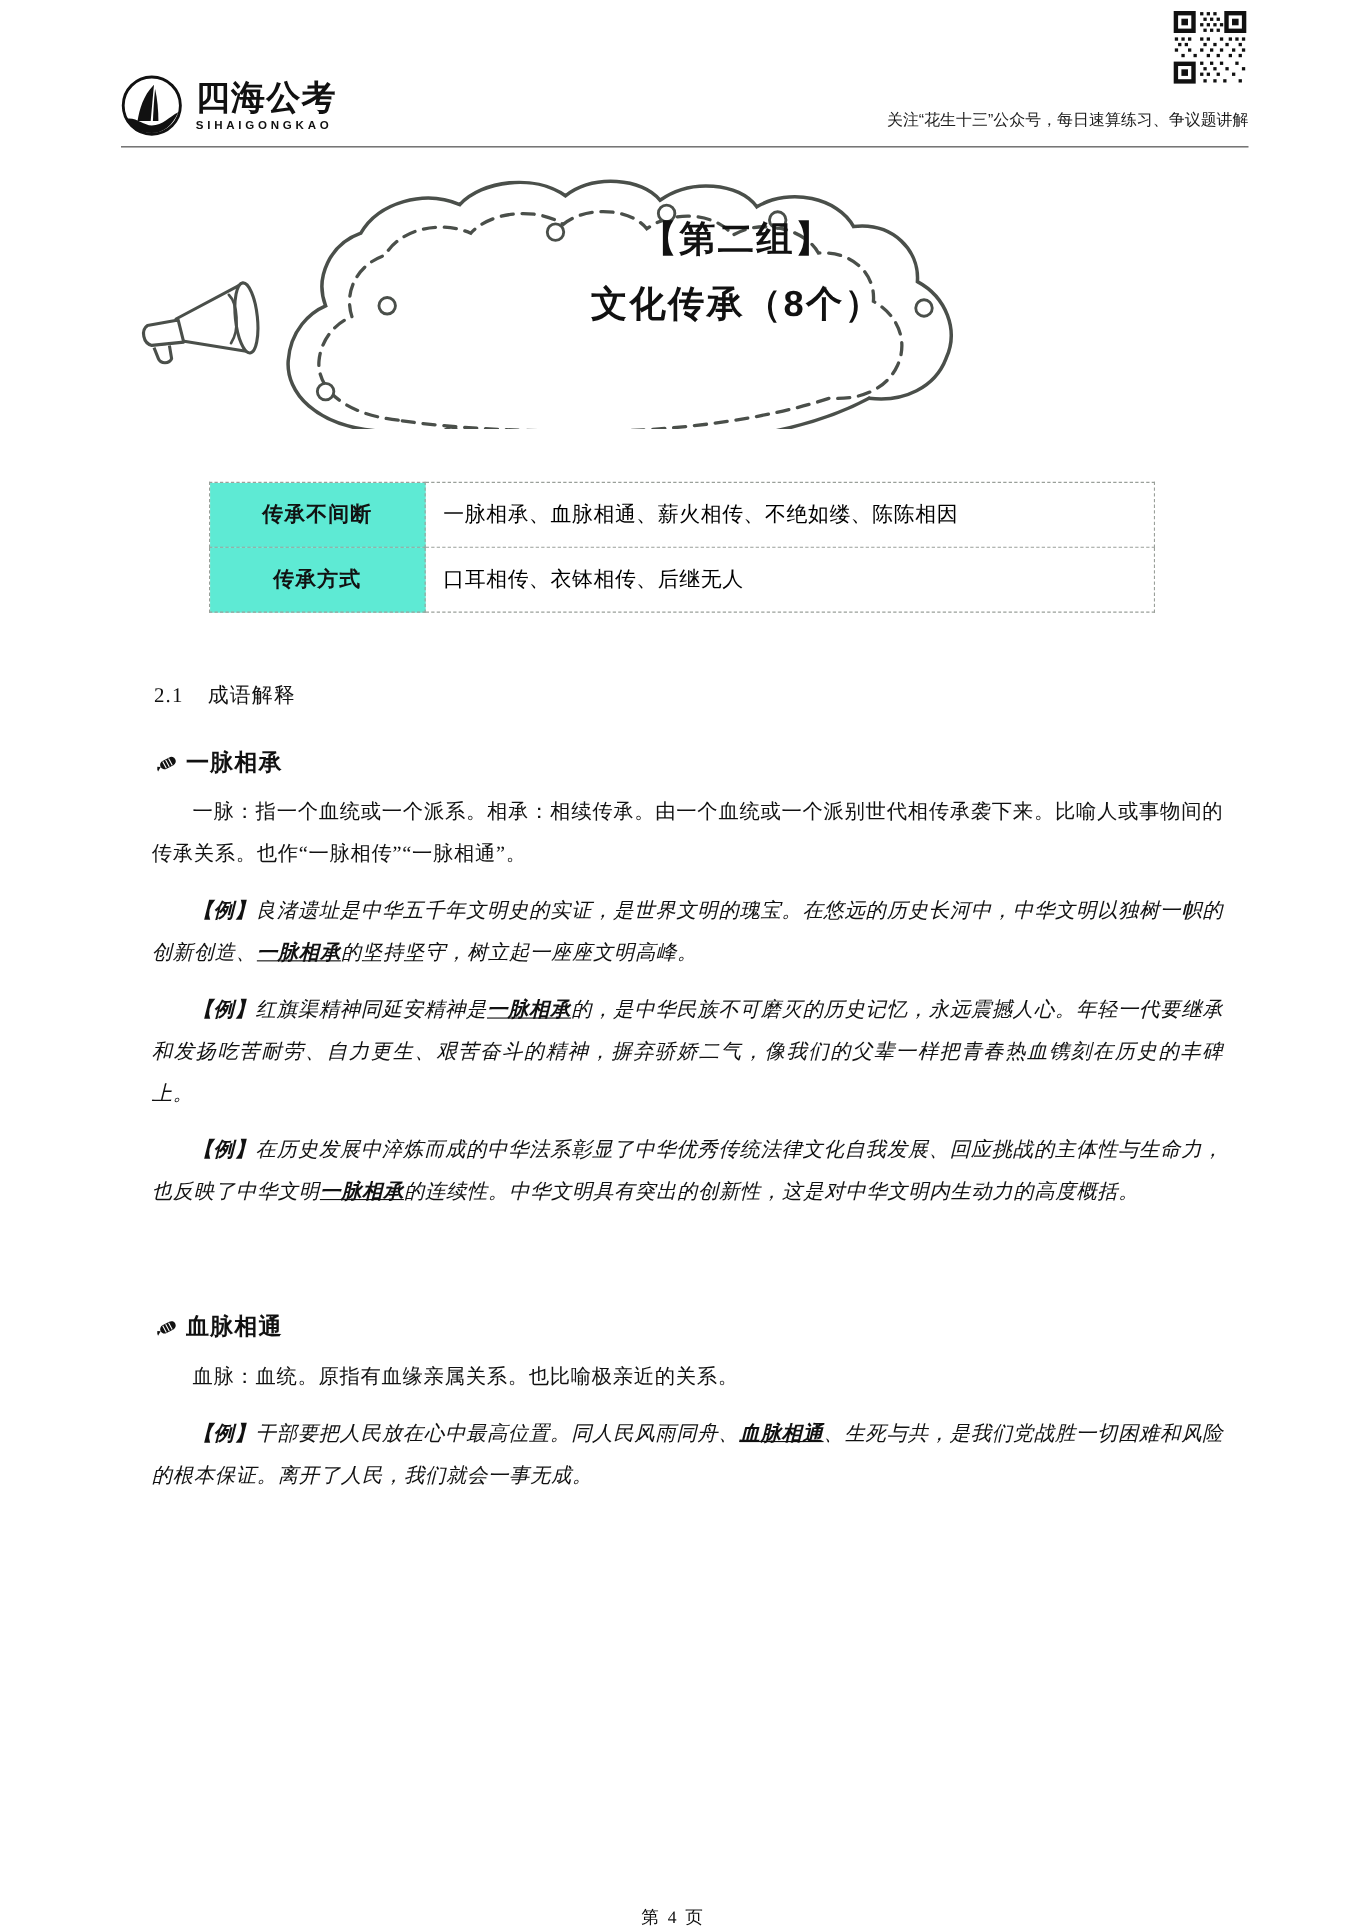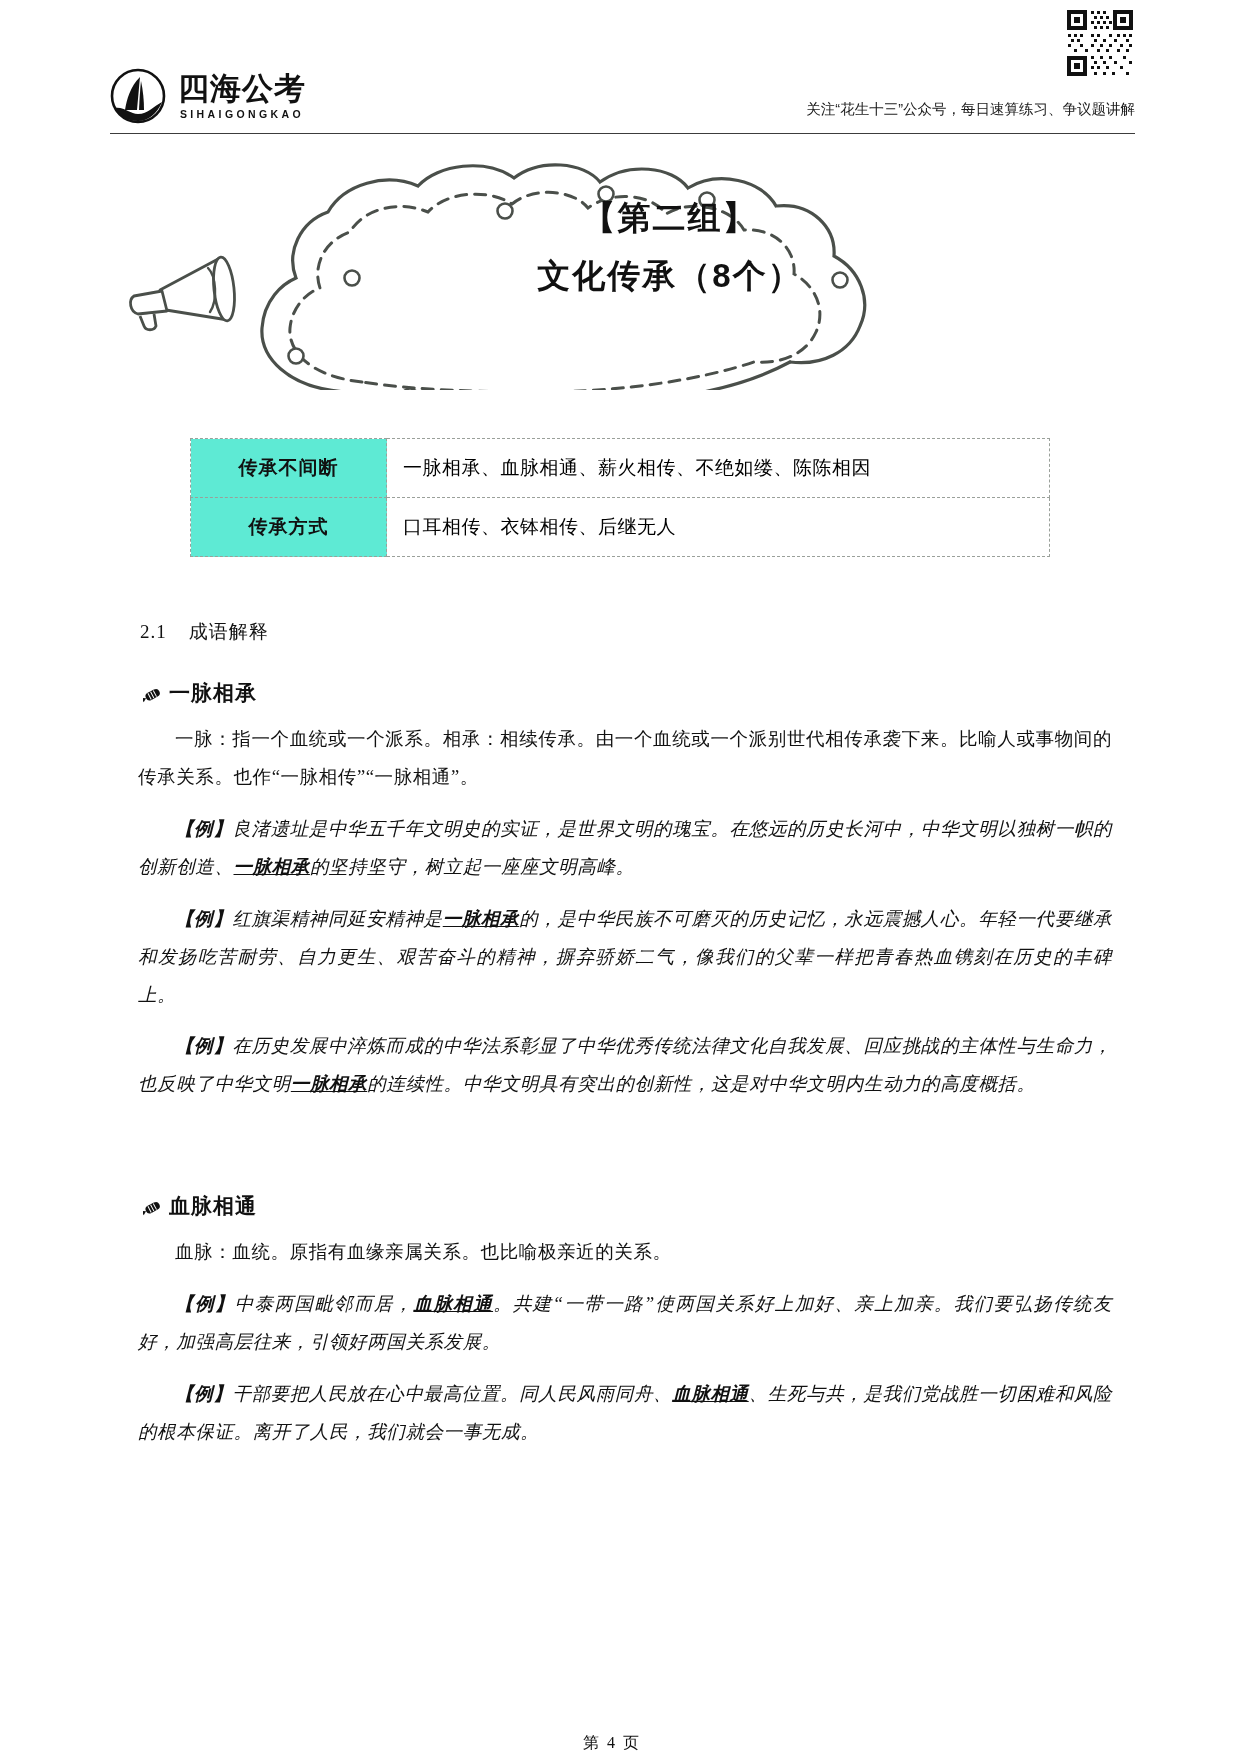--- a/index.html
+++ b/index.html
@@ -28,21 +28,20 @@
   .header {
     position: relative;
     margin: 52px 105px 0 110px;
     height: 82px;
   }
   .header-inner {
     display: flex;
     align-items: flex-end;
     justify-content: space-between;
     height: 72px;
-    text-align: center;
   }
   .brand {
     display: flex;
     align-items: center;
     gap: 12px;
   }
   .brand-mark {
     width: 56px;
     height: 56px;
     flex: 0 0 auto;
@@ -460,23 +459,20 @@
             <line x1="9" y1="5.5" x2="9" y2="12.5" stroke="#fff" stroke-width="1"></line>
             <line x1="12" y1="5.5" x2="12" y2="12.5" stroke="#fff" stroke-width="1"></line>
           </g>
         </svg>
       </span>
       <span>血脉相通</span>
     </div>
 
     <p class="para">血脉：血统。原指有血缘亲属关系。也比喻极亲近的关系。</p>
 
-    <p class="para example">
-      <span class="tag">【例】</span><span>中泰两国毗邻而居，</span><span class="kw">血脉相通</span><span>。共建“一带一路”使两国关系好上加好、亲上加亲。我们要弘扬传统友好，加强高层往来，引领好两国关系发展。</span>
-    </p>
 
     <p class="para example">
       <span class="tag">【例】</span><span>干部要把人民放在心中最高位置。同人民风雨同舟、</span><span class="kw">血脉相通</span><span>、生死与共，是我们党战胜一切困难和风险的根本保证。离开了人民，我们就会一事无成。</span>
     </p>
   </div>
 
   <div class="footer">第 4 页</div>
 
 </div>
 

